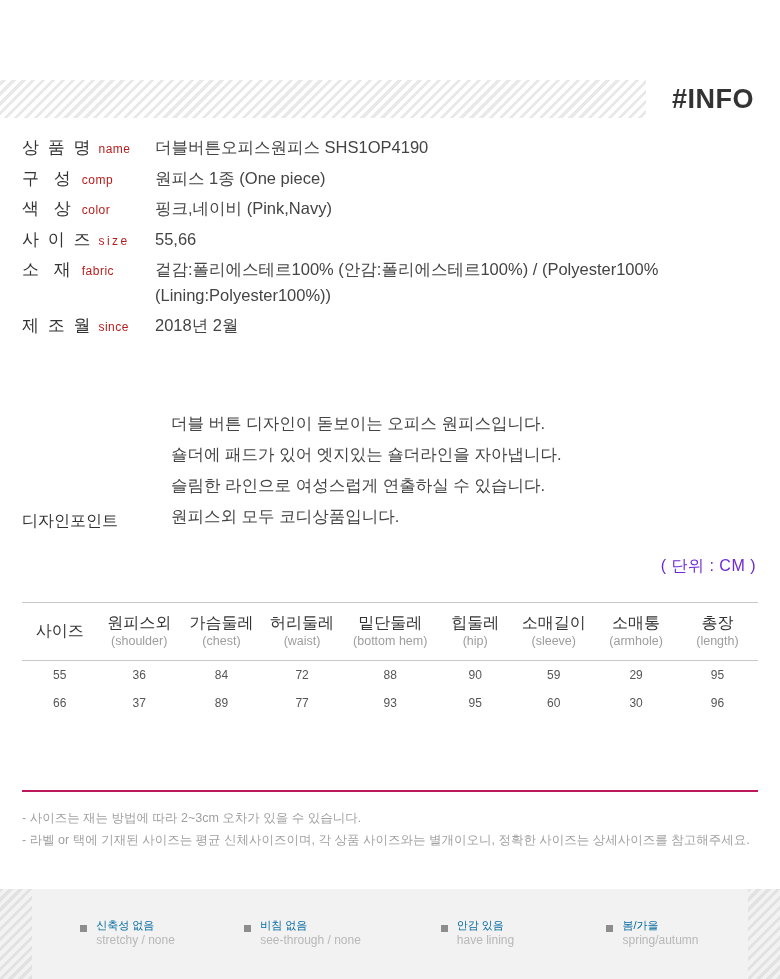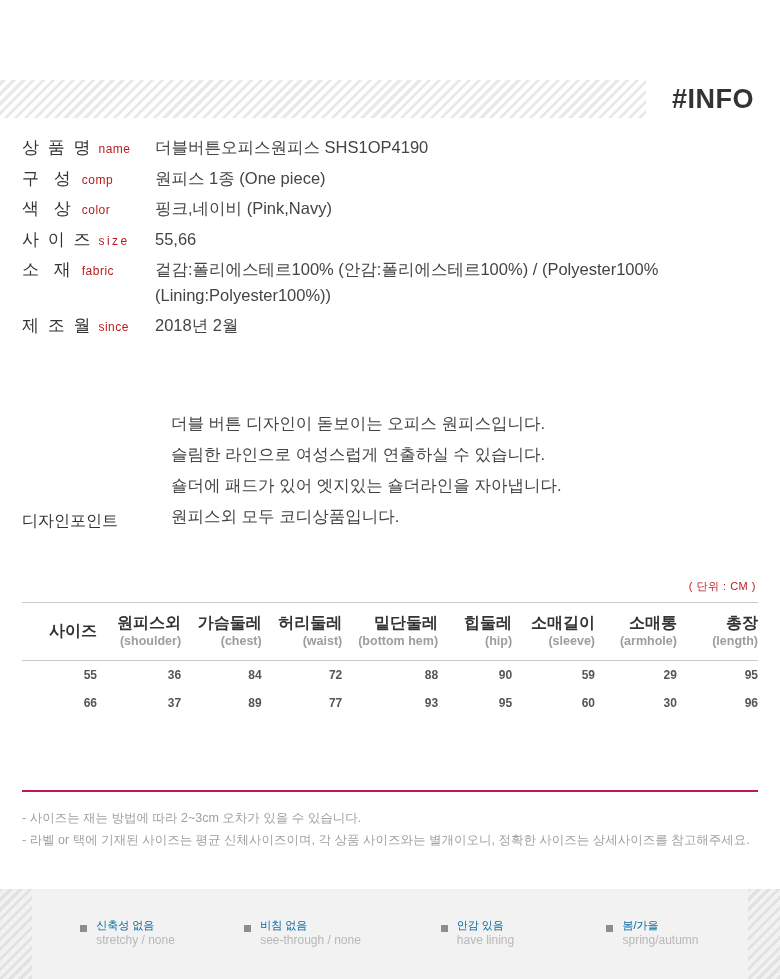--- a/index.html
+++ b/index.html
@@ -106,36 +106,36 @@
     flex: 1;
     font-size: 16.5px;
     color: #444;
     line-height: 1.88;
   }
   .design-lines span { display: block; }
 
   
   .unit-note {
     position: absolute;
-    top: 579px;
+    top: 556px;
     right: 24px;
-    font-size: 11px;
-    color: #b91c1c;
+    font-size: 16px;
+    color: #6d28d9;
     letter-spacing: 0.5px;
   }
   .size-table {
     position: absolute;
     top: 602px;
     left: 22px;
     width: 736px;
     border-collapse: collapse;
   }
   .size-table th, .size-table td {
-    text-align: right;
-    font-weight: bold;
+    text-align: center;
+    font-weight: normal;
   }
   .size-table thead th {
     padding: 10px 0 10px 0;
     border-top: 1px solid #c9c9c9;
     border-bottom: 1px solid #c9c9c9;
   }
   .th-ko {
     display: block;
     font-size: 16px;
     color: #333;
@@ -288,22 +288,22 @@
     </div>
     <div class="spec-value">2018년 2월</div>
   </div>
 
 </div>
 
 <div class="design-block">
   <div class="design-label">디자인포인트</div>
   <div class="design-lines">
     <span>더블 버튼 디자인이 돋보이는 오피스 원피스입니다.</span>
+    <span>숄더에 패드가 있어 엣지있는 숄더라인을 자아냅니다.</span>
     <span>슬림한 라인으로 여성스럽게 연출하실 수 있습니다.</span>
-    <span>숄더에 패드가 있어 엣지있는 숄더라인을 자아냅니다.</span>
     <span>원피스외 모두 코디상품입니다.</span>
   </div>
 </div>
 
 <div class="unit-note">( 단위 : CM )</div>
 
 <table class="size-table">
   <thead>
     <tr>
       <th style="width:80px">

